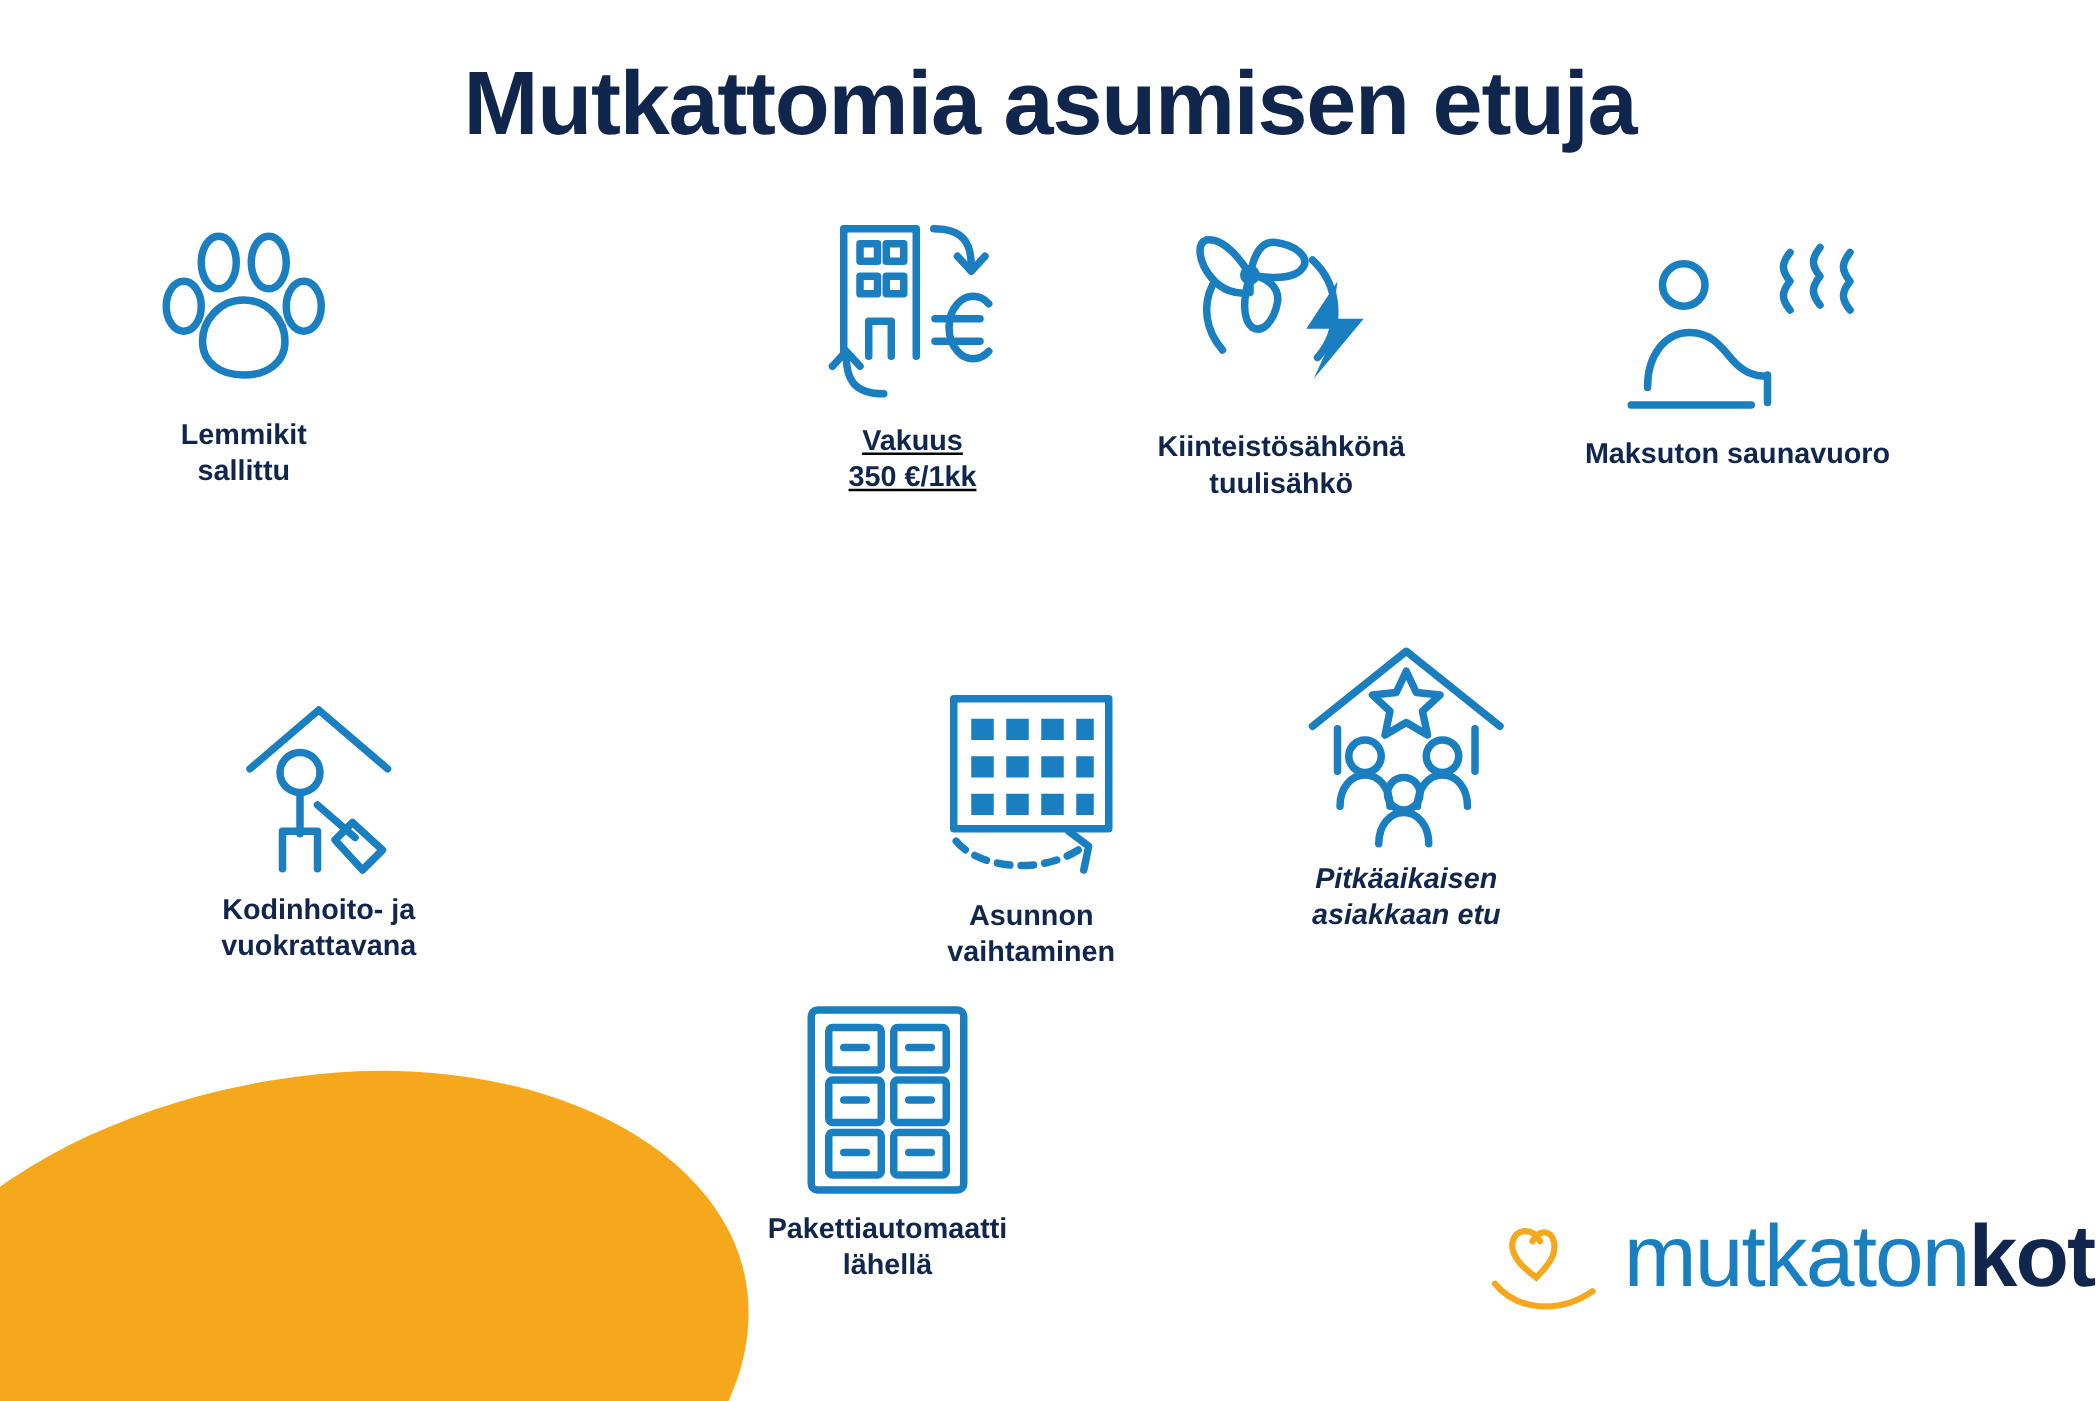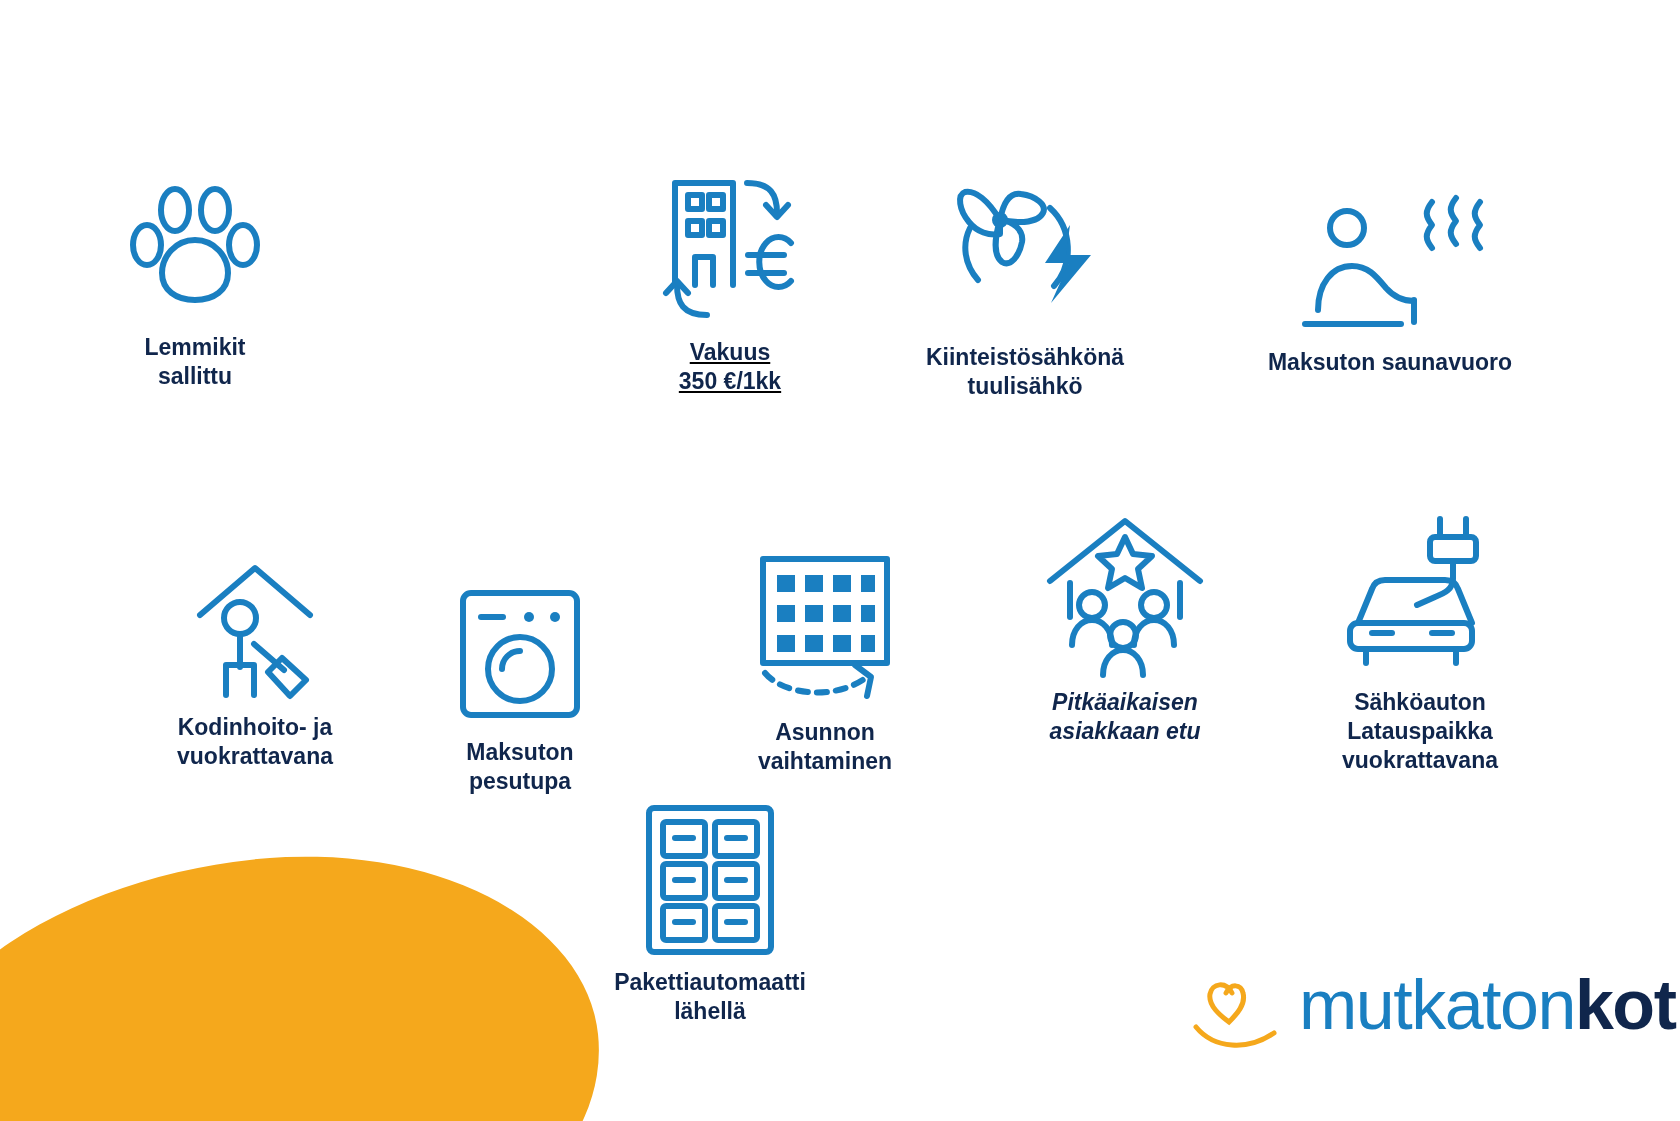--- a/index.html
+++ b/index.html
@@ -77,20 +77,21 @@
   .logo-text b { color: #10264c; font-weight: bold; }
   .logo-text span.light { color: #1a7fc1; font-weight: normal; }
 </style>
 </head>
 <body>
 
 <div class="canvas">
 
   <div class="blob"></div>
 
+  <div class="title">Mutkattomia asumisen etuja</div>
 
   <div class="item" style="left:70px; top:175px; width:250px;">
     <div class="icon">
       <svg width="150" height="150" viewBox="0 0 150 150" fill="none" stroke="#1a7fc1" stroke-width="6">
         <ellipse cx="55" cy="35" rx="14" ry="21"></ellipse>
         <ellipse cx="95" cy="35" rx="14" ry="21"></ellipse>
         <ellipse cx="27" cy="70" rx="14" ry="20"></ellipse>
         <ellipse cx="123" cy="70" rx="14" ry="20"></ellipse>
         <path d="M75 65c-20 0-33 17-33 33 0 17 14 27 33 27s33-10 33-27c0-16-13-33-33-33z"></path>
       </svg>
@@ -161,34 +162,20 @@
         <path d="M70 95v32"></path>
         <path d="M56 155v-30h28v30"></path>
         <path d="M84 104l30 26"></path>
         <path d="M112 118l24 22-16 16-22-24z"></path>
       </svg>
     </div>
     <div class="label">Kodinhoito- ja
 vuokrattavana</div>
   </div>
 
-  <div class="item" style="left:390px; top:580px; width:260px;">
-    <div class="icon">
-      <svg width="150" height="155" viewBox="0 0 150 155" fill="none" stroke="#1a7fc1" stroke-width="6" stroke-linecap="round" stroke-linejoin="round">
-        <rect x="18" y="18" width="114" height="122" rx="8"></rect>
-        <path d="M36 42h22"></path>
-        <circle cx="84" cy="42" r="5" fill="#1a7fc1" stroke="none"></circle>
-        <circle cx="110" cy="42" r="5" fill="#1a7fc1" stroke="none"></circle>
-        <circle cx="75" cy="94" r="32"></circle>
-        <path d="M75 76c-10 0-18 8-18 18"></path>
-      </svg>
-    </div>
-    <div class="label">Maksuton
-pesutupa</div>
-  </div>
 
   <div class="item" style="left:690px; top:560px; width:270px;">
     <div class="icon">
       <svg width="165" height="165" viewBox="0 0 165 165" fill="none" stroke="#1a7fc1" stroke-width="6" stroke-linecap="round" stroke-linejoin="round">
         <rect x="20" y="14" width="124" height="104"></rect>
         <rect x="34" y="30" width="18" height="17" fill="#1a7fc1" stroke="none"></rect>
         <rect x="62" y="30" width="18" height="17" fill="#1a7fc1" stroke="none"></rect>
         <rect x="90" y="30" width="18" height="17" fill="#1a7fc1" stroke="none"></rect>
         <rect x="118" y="30" width="14" height="17" fill="#1a7fc1" stroke="none"></rect>
         <rect x="34" y="60" width="18" height="17" fill="#1a7fc1" stroke="none"></rect>
@@ -219,39 +206,20 @@
         <circle cx="124" cy="100" r="13"></circle>
         <path d="M104 140c0-15 9-25 20-25s20 10 20 25"></path>
         <circle cx="93" cy="130" r="13"></circle>
         <path d="M73 170c0-15 9-25 20-25s20 10 20 25"></path>
       </svg>
     </div>
     <div class="label">Pitkäaikaisen
 asiakkaan etu</div>
   </div>
 
-  <div class="item" style="left:1270px; top:530px; width:300px;">
-    <div class="icon">
-      <svg width="185" height="175" viewBox="0 0 185 175" fill="none" stroke="#1a7fc1" stroke-width="6" stroke-linecap="round" stroke-linejoin="round">
-        <path d="M112 14v18"></path>
-        <path d="M138 14v18"></path>
-        <rect x="102" y="32" width="46" height="24" rx="5"></rect>
-        <path d="M125 56v18c0 10-8 14-18 18l-18 8"></path>
-        <path d="M30 118l14-34c2-6 7-9 13-9h60c6 0 11 3 13 9l14 34"></path>
-        <rect x="22" y="118" width="122" height="26" rx="8"></rect>
-        <path d="M38 144v14"></path>
-        <path d="M128 144v14"></path>
-        <path d="M44 128h20"></path>
-        <path d="M104 128h20"></path>
-      </svg>
-    </div>
-    <div class="label">Sähköauton
-Latauspaikka
-vuokrattavana</div>
-  </div>
 
   <div class="item" style="left:570px; top:810px; width:280px;">
     <div class="icon">
       <svg width="150" height="160" viewBox="0 0 150 160" fill="none" stroke="#1a7fc1" stroke-width="6" stroke-linecap="round" stroke-linejoin="round">
         <rect x="14" y="8" width="122" height="144" rx="5"></rect>
         <rect x="28" y="22" width="42" height="34" rx="3"></rect>
         <rect x="80" y="22" width="42" height="34" rx="3"></rect>
         <rect x="28" y="64" width="42" height="34" rx="3"></rect>
         <rect x="80" y="64" width="42" height="34" rx="3"></rect>
         <rect x="28" y="106" width="42" height="34" rx="3"></rect>

